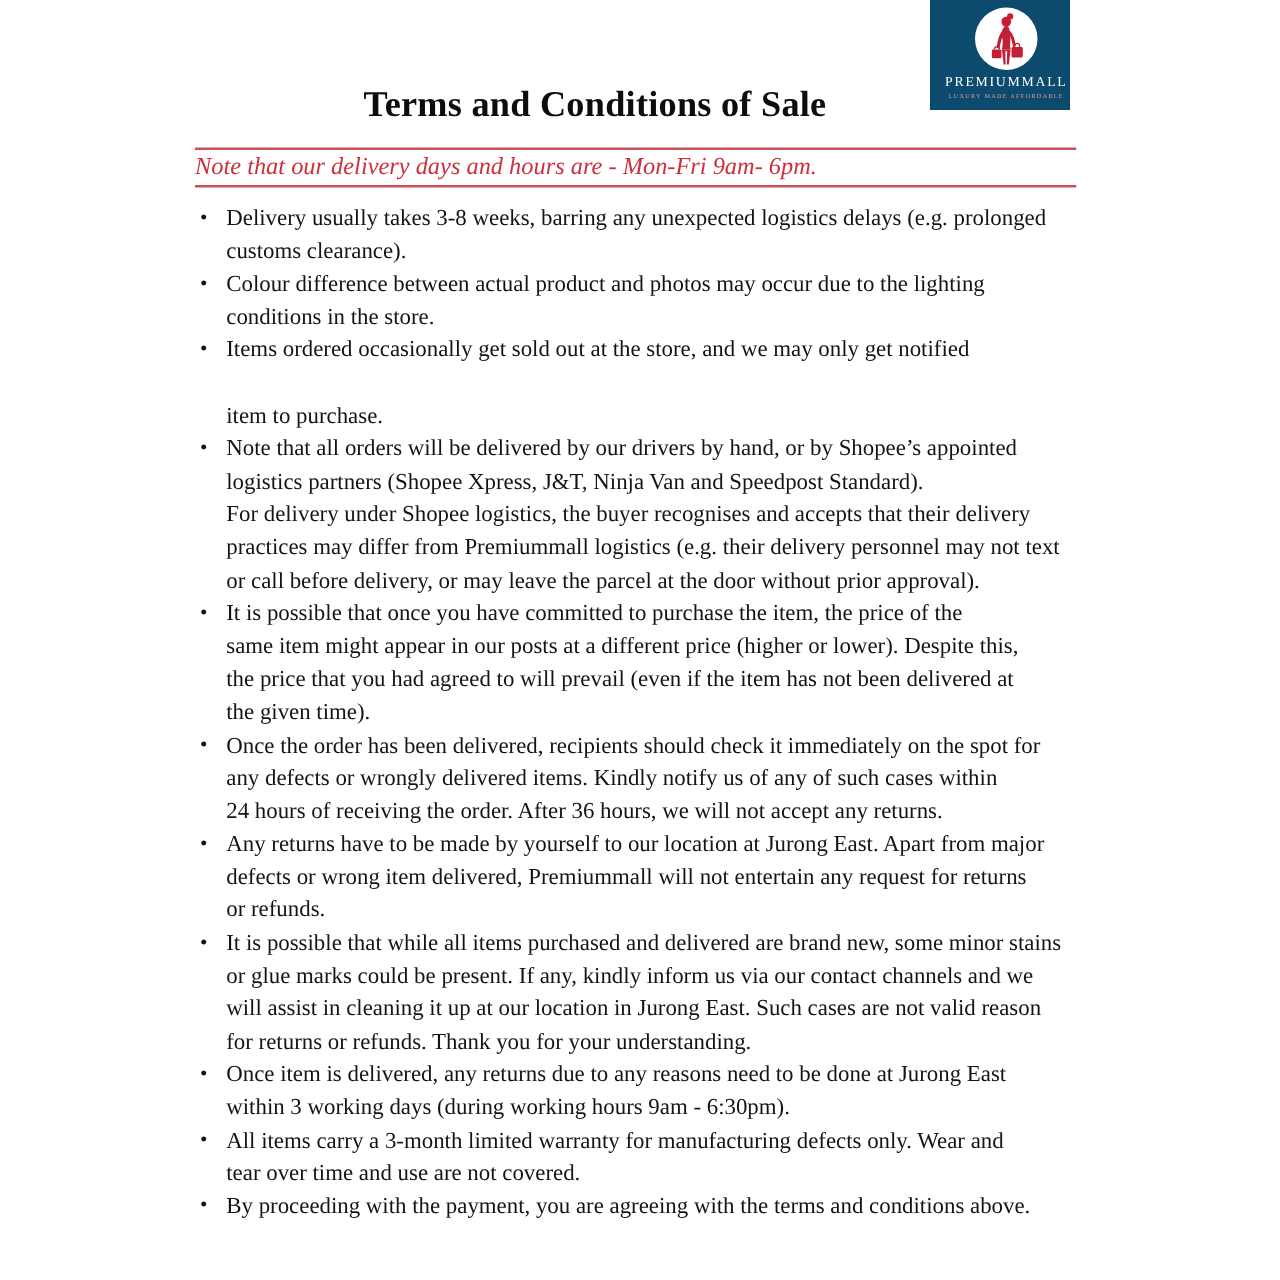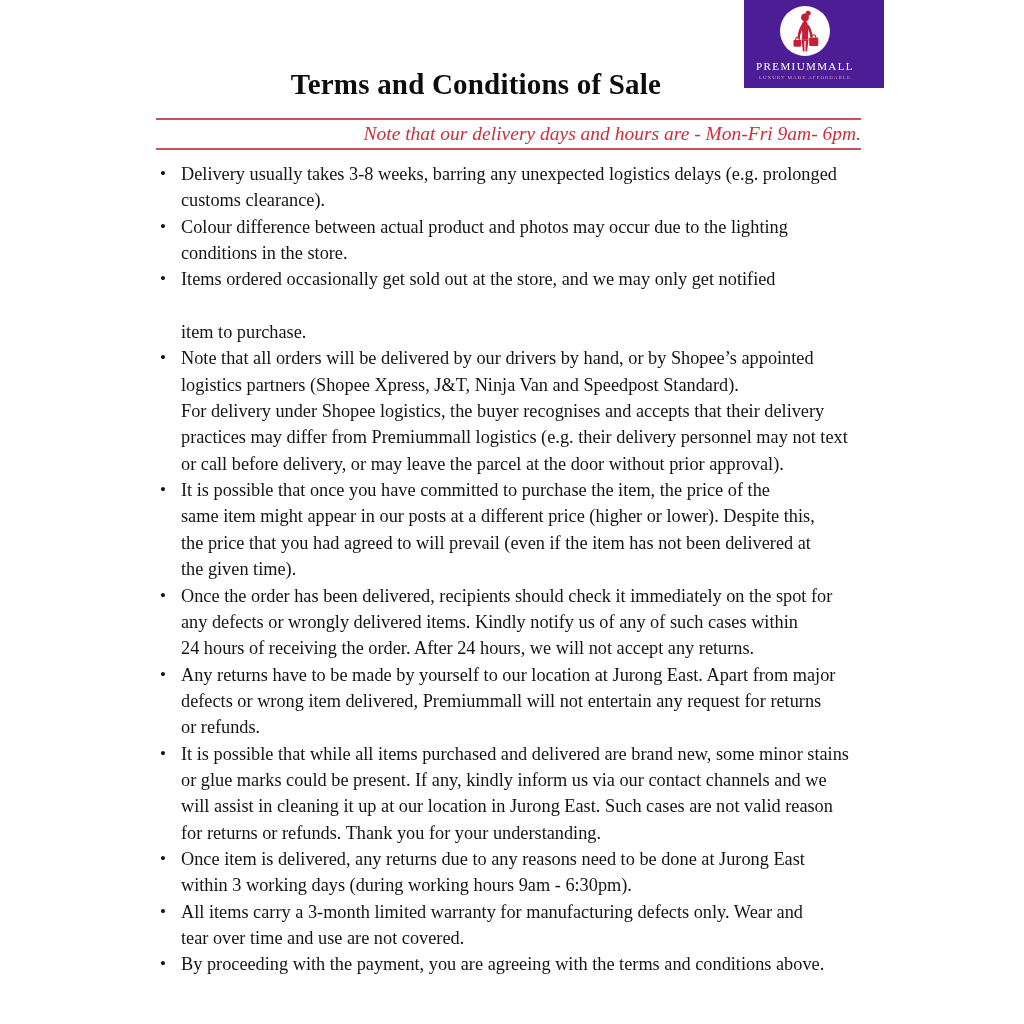--- a/index.html
+++ b/index.html
@@ -17,22 +17,22 @@
     text-align: center;
     font-size: 29px;
     font-weight: bold;
     color: #0d0d0d;
     letter-spacing: 0.2px;
   }
   
   .logo {
     position: absolute;
     left: 744px; top: 0;
-    width: 140px; height: 88px;
-    background: #4c1d95;
+    width: 112px; height: 88px;
+    background: #0c4a6e;
   }
   .logo-circle {
     position: absolute;
     left: 36px; top: 6px;
     width: 50px; height: 50px;
     border-radius: 50%;
     background: #ffffff;
     overflow: hidden;
   }
   .logo-circle svg { display: block; margin: 3px auto 0 auto; }
@@ -58,21 +58,21 @@
   .rule {
     position: absolute;
     left: 156px; width: 705px; height: 1.6px;
     background: #c8515a;
   }
   .rule-top { top: 118px; }
   .rule-bottom { top: 148px; }
   .delivery-note {
     position: absolute;
     top: 123px; left: 156px; width: 705px;
-    text-align: right;
+    text-align: left;
     font-style: italic;
     font-size: 19.5px;
     color: #cc2f3d;
   }
   
   .terms-list {
     position: absolute;
     top: 161px; left: 181px;
     width: 720px;
     margin: 0; padding: 0;
@@ -123,19 +123,19 @@
 <div class="rule rule-top"></div>
 <div class="delivery-note">Note that our delivery days and hours are - Mon-Fri 9am- 6pm.</div>
 <div class="rule rule-bottom"></div>
 
 <ul class="terms-list">
     <li><span class="bullet-dot">•</span><span>Delivery usually takes </span><b>3-8 weeks</b><span>, barring any unexpected logistics delays (e.g. prolonged</span><br><span>customs clearance).</span></li>
     <li><span class="bullet-dot">•</span><span>Colour difference between actual product and photos may occur due to the lighting</span><br><span>conditions in the store.</span></li>
     <li><span class="bullet-dot">•</span><span>Items ordered occasionally get sold out at the store, and we may only get notified</span><br><br><span>item to purchase.</span></li>
     <li><span class="bullet-dot">•</span><span>Note that all orders will be delivered by our drivers by hand, or by Shopee’s appointed</span><br><span>logistics partners (Shopee Xpress, J&amp;T, Ninja Van and Speedpost Standard).</span><br><span>For delivery under Shopee logistics, the buyer recognises and accepts that their delivery</span><br><span>practices may differ from Premiummall logistics (e.g. their delivery personnel may not text</span><br><span>or call before delivery, or may leave the parcel at the door without prior approval).</span></li>
     <li><span class="bullet-dot">•</span><span>It is possible that once you have committed to purchase the item, the price of the</span><br><span>same item might appear in our posts at a different price (higher or lower). Despite this,</span><br><span>the price that you had agreed to will prevail (even if the item has not been delivered at</span><br><span>the given time).</span></li>
-    <li><span class="bullet-dot">•</span><span>Once the order has been delivered, recipients should check it immediately on the spot for</span><br><span>any defects or wrongly delivered items. Kindly notify us of any of such cases within</span><br><b>24 hours</b><span> of receiving the order. After 24 hours, we will not accept any returns.</span></li>
+    <li><span class="bullet-dot">•</span><span>Once the order has been delivered, recipients should check it immediately on the spot for</span><br><span>any defects or wrongly delivered items. Kindly notify us of any of such cases within</span><br><b>24 hours</b><span> of receiving the order. After 36 hours, we will not accept any returns.</span></li>
     <li><span class="bullet-dot">•</span><span>Any returns have to be made by yourself to our location at Jurong East. Apart from major</span><br><span>defects or wrong item delivered, Premiummall will not entertain any request for returns</span><br><span>or refunds.</span></li>
     <li><span class="bullet-dot">•</span><span>It is possible that while all items purchased and delivered are brand new, some minor stains</span><br><span>or glue marks could be present. If any, kindly inform us via our contact channels and we</span><br><span>will assist in cleaning it up at our location in Jurong East. Such cases are not valid reason</span><br><span>for returns or refunds. Thank you for your understanding.</span></li>
     <li><span class="bullet-dot">•</span><span>Once item is delivered, any returns due to any reasons need to be done at Jurong East</span><br><span>within </span><b>3 working days</b><span> (during working hours 9am - 6:30pm).</span></li>
     <li><span class="bullet-dot">•</span><span>All items carry a </span><b>3-month</b><span> limited warranty for manufacturing defects only. Wear and</span><br><span>tear over time and use are not covered.</span></li>
     <li><span class="bullet-dot">•</span><span>By proceeding with the payment, you are agreeing with the terms and conditions above.</span></li>
   </ul>
 
 </body></html>

